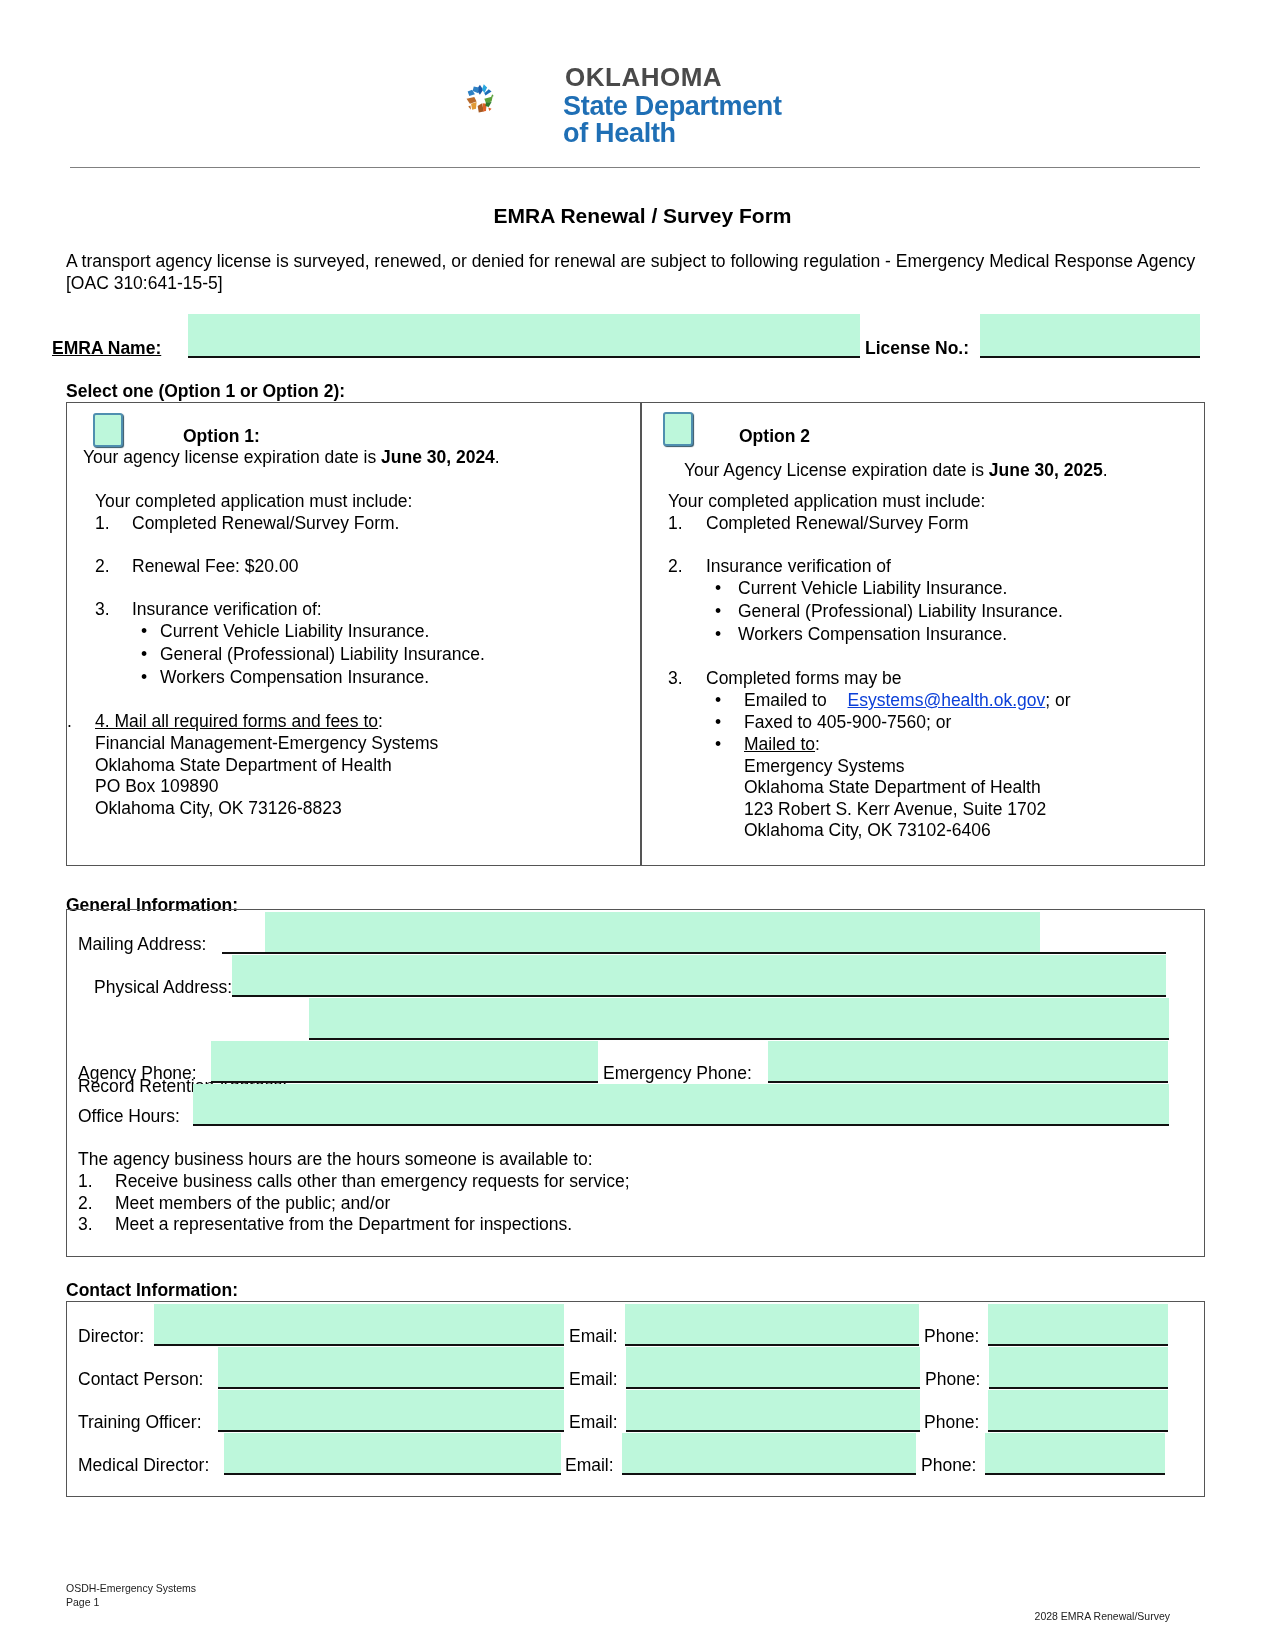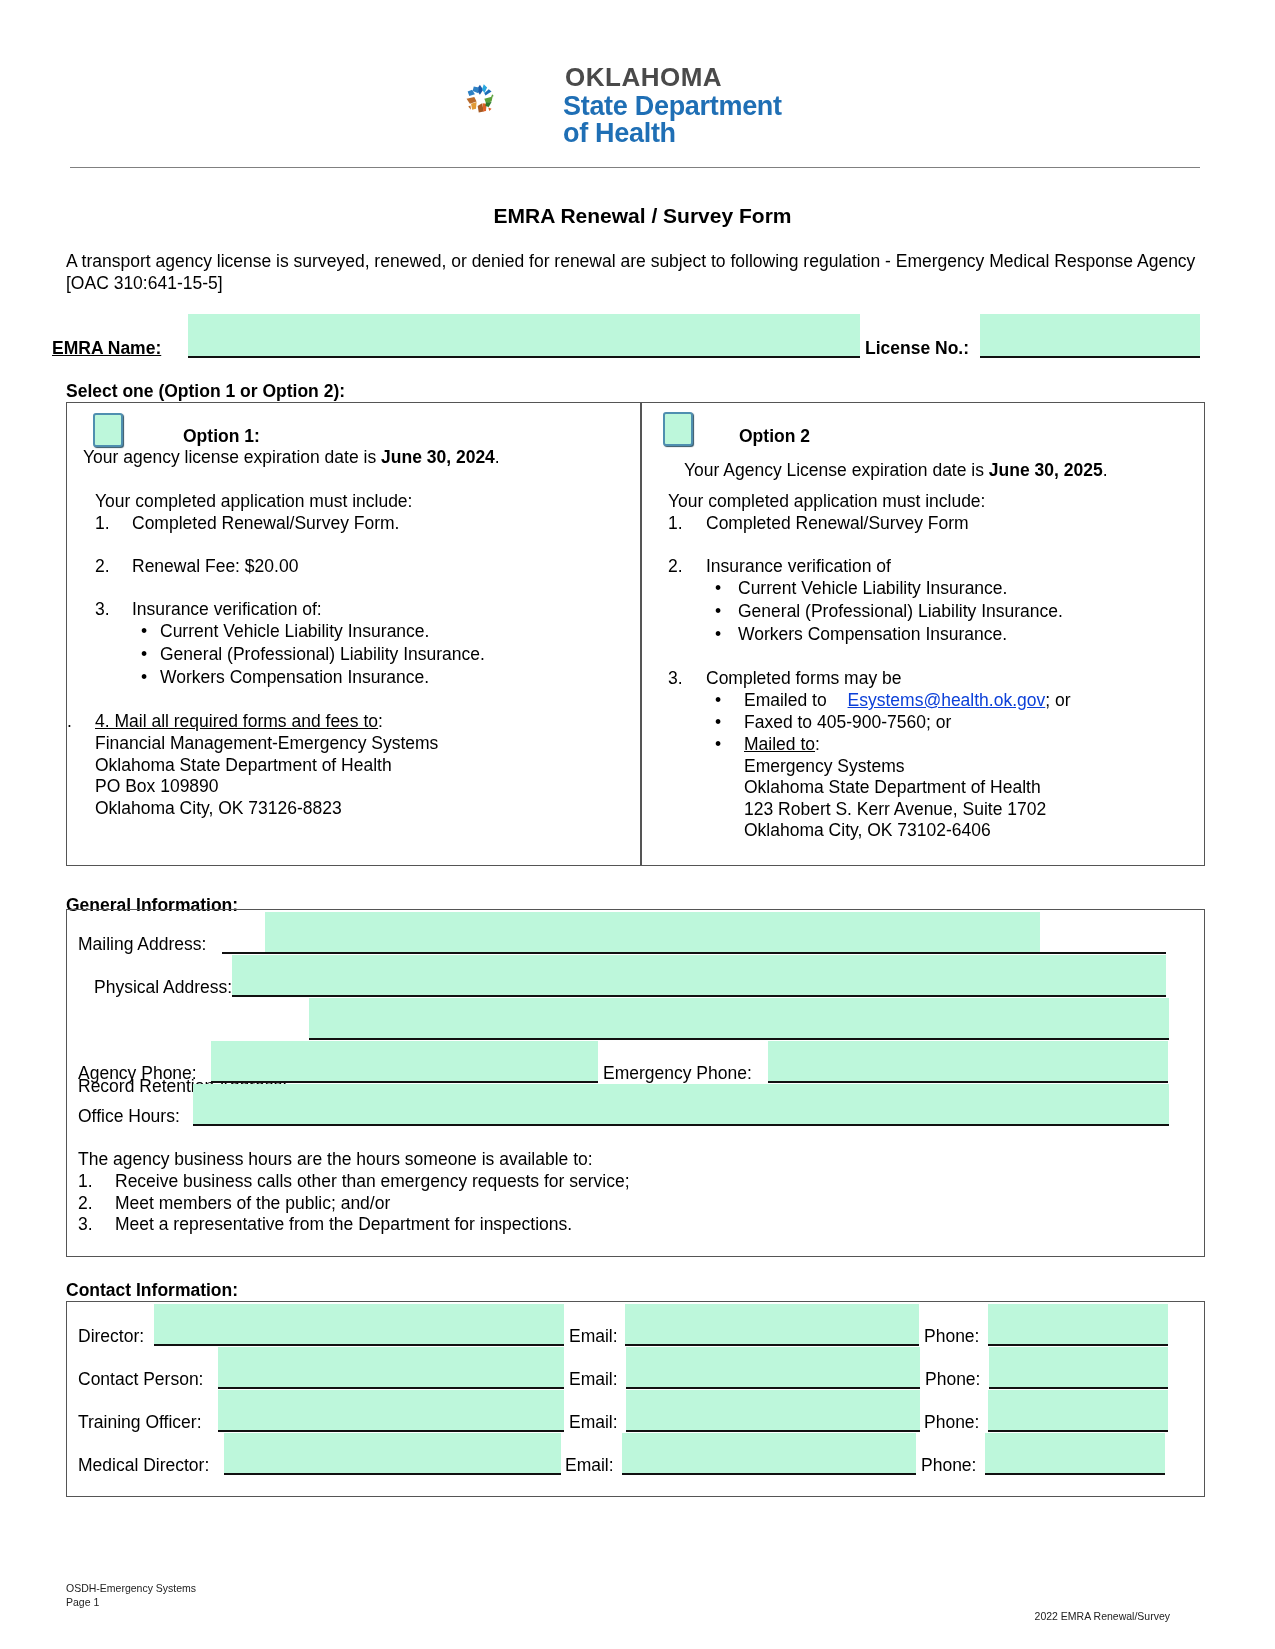--- a/index.html
+++ b/index.html
@@ -177,15 +177,15 @@
 <div class="abs lbl" style="left:565px;top:1455px;">Email:</div>
 <div class="abs field-bg uline" style="left:622px;top:1433px;width:294px;height:42px;"></div>
 <div class="abs lbl" style="left:921px;top:1455px;">Phone:</div>
 <div class="abs field-bg uline" style="left:985px;top:1433px;width:180px;height:42px;"></div>
 
 <div class="abs footer" style="left:66px;top:1581px;">
   <div>OSDH-Emergency Systems</div>
   <div>Page 1</div>
 </div>
 <div class="abs footer" style="left:960px;top:1581px;width:210px;text-align:right;white-space:pre;">
-  <div>2022 EMRA Renewal/Survey</div>
+  <div>2028 EMRA Renewal/Survey</div>
   
 </div>
 
 </body></html>

